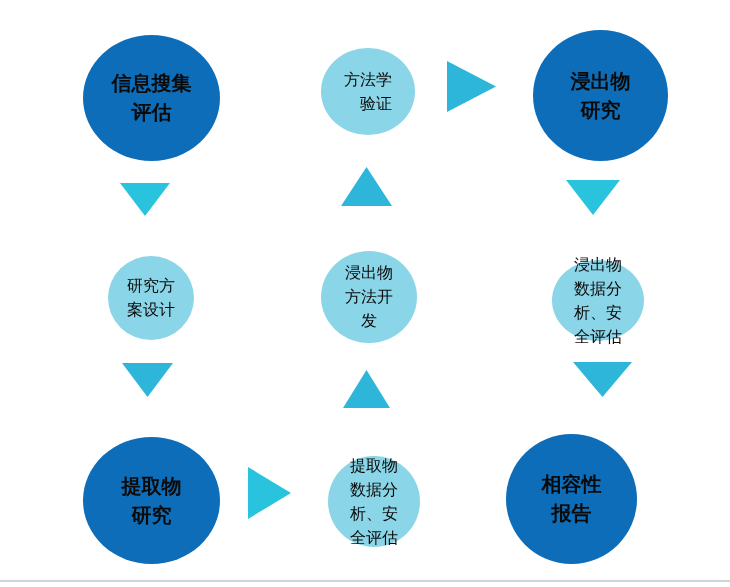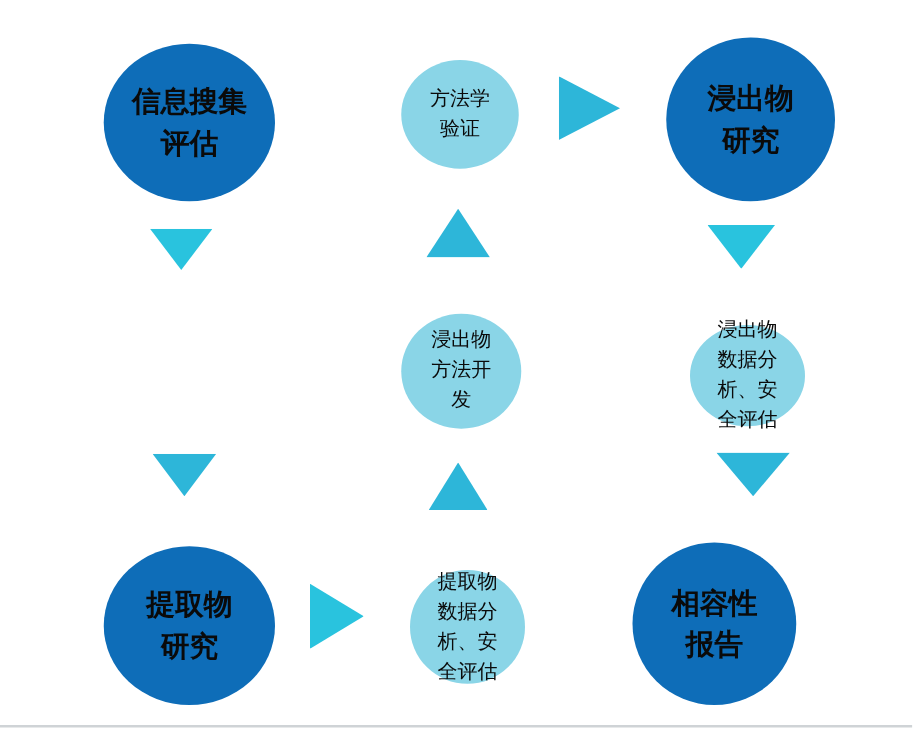--- a/index.html
+++ b/index.html
@@ -27,42 +27,42 @@
     display: flex;
     align-items: center;
     justify-content: center;
     text-align: center;
     white-space: pre-line;
     color: #0a0a0a;
   }
   .node.primary {
     background: #0e6db8;
     font-weight: bold;
-    font-size: 23px;
+    font-size: 20px;
     line-height: 1.45;
   }
   .node.secondary {
     background: #8ad5e7;
     font-weight: normal;
     font-size: 16px;
     line-height: 1.5;
   }
 
   .arrow { position: absolute; }
   .arrow.down  { clip-path: polygon(0 0, 100% 0, 50% 100%); }
   .arrow.up    { clip-path: polygon(50% 0, 0 100%, 100% 100%); }
   .arrow.right { clip-path: polygon(0 0, 100% 50%, 0 100%); }
   .arrow.c-std { background: #2db6d9; }
   .arrow.c-alt { background: #29c3de; }
 
   
   #n-info            { left: 83px;  top: 35px;  width: 137px; height: 126px; }
   #n-plan            { left: 108px; top: 256px; width: 86px;  height: 84px;  }
   #n-extract-study   { left: 83px;  top: 437px; width: 137px; height: 127px; }
-  #n-method-valid    { left: 321px; top: 48px;  width: 94px;  height: 87px;  }
+  #n-method-valid    { left: 321px; top: 48px;  width: 94px;  height: 87px; text-align: right;  }
   #n-leach-method    { left: 321px; top: 251px; width: 96px;  height: 92px;  }
   #n-extract-data    { left: 328px; top: 456px; width: 92px;  height: 91px;  }
   #n-leach-study     { left: 533px; top: 30px;  width: 135px; height: 131px; }
   #n-leach-data      { left: 552px; top: 260px; width: 92px;  height: 81px;  }
   #n-compat-report   { left: 506px; top: 434px; width: 131px; height: 130px; }
 
   
   #a-left-1   { left: 120px; top: 183px; width: 50px; height: 33px; }
   #a-left-2   { left: 122px; top: 363px; width: 51px; height: 34px; }
   #a-mid-up-1 { left: 341px; top: 167px; width: 51px; height: 39px; }
@@ -75,20 +75,22 @@
 </head>
 <body>
 
 <div class="canvas">
 
   <div class="node primary" id="n-info">信息搜集
 评估</div>
 
   <div class="arrow down c-alt" id="a-left-1"></div>
 
+  <div class="node secondary" id="n-plan">研究方
+案设计</div>
 
   <div class="arrow down c-std" id="a-left-2"></div>
 
   <div class="node primary" id="n-extract-study">提取物
 研究</div>
 
   <div class="node secondary" id="n-method-valid">方法学
 验证</div>
 
   <div class="arrow up c-std" id="a-mid-up-1"></div>

